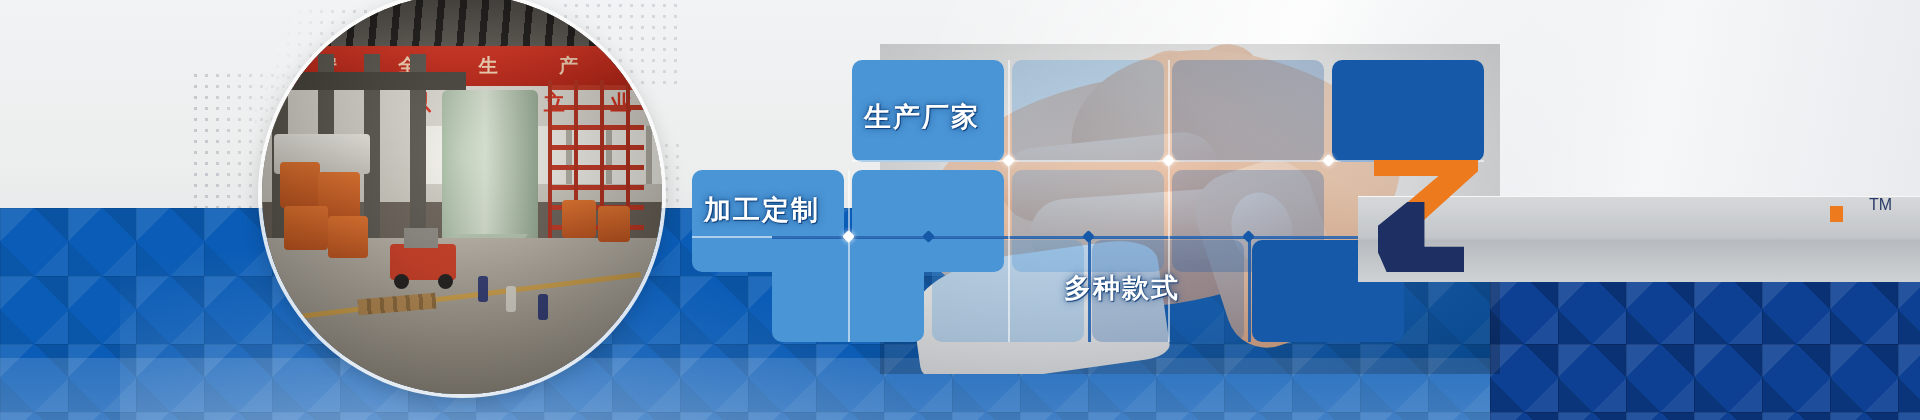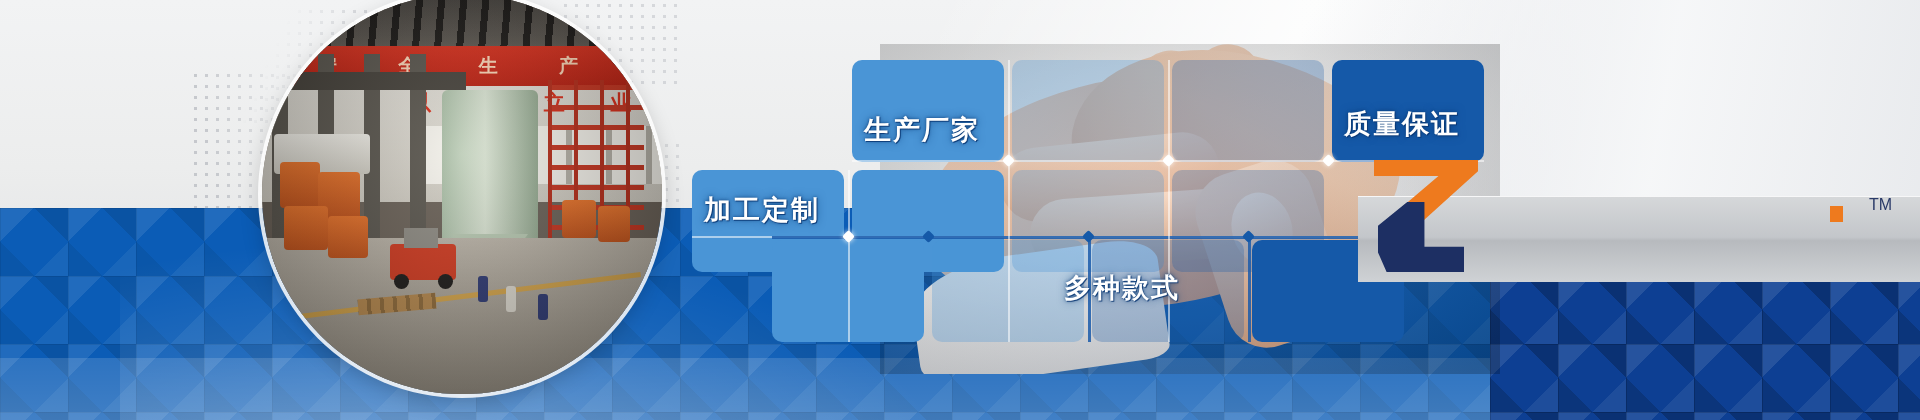--- a/index.html
+++ b/index.html
@@ -354,22 +354,21 @@
   <div class="gline-d" style="left:1248px;top:240px;width:3px;height:102px;"></div>
 
   <div class="node" style="left:1004px;top:156px;"></div>
   <div class="node" style="left:1164px;top:156px;"></div>
   <div class="node" style="left:1324px;top:156px;"></div>
   <div class="node" style="left:844px;top:232px;"></div>
   <div class="node-d" style="left:1084px;top:232px;"></div>
   <div class="node-d" style="left:1244px;top:232px;"></div>
   <div class="node-d" style="left:924px;top:232px;"></div>
 
-  <div class="tile-label" style="left:864px;top:112px;">生产厂家</div>
-  <div class="tile-label" style="left:1344px;top:106px;">质量保证</div>
+  <div class="tile-label" style="left:864px;top:99px;">生产厂家</div>
   <div class="tile-label" style="left:704px;top:192px;">加工定制</div>
   <div class="tile-label" style="left:1064px;top:270px;">多种款式</div>
 
   <div class="logo-plate"></div>
 
   <div class="logo-mark">
     <div class="mark-orange"></div>
     <div class="mark-navy"></div>
   </div>
 

